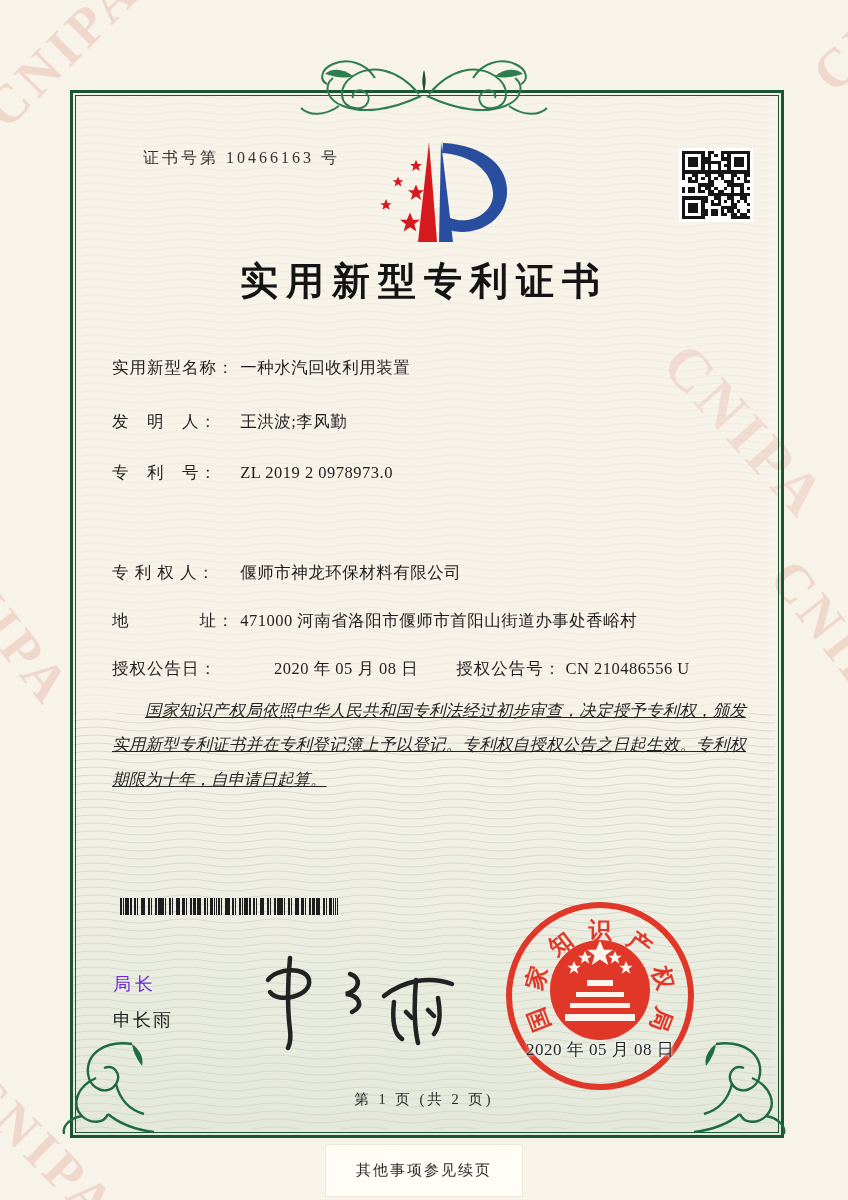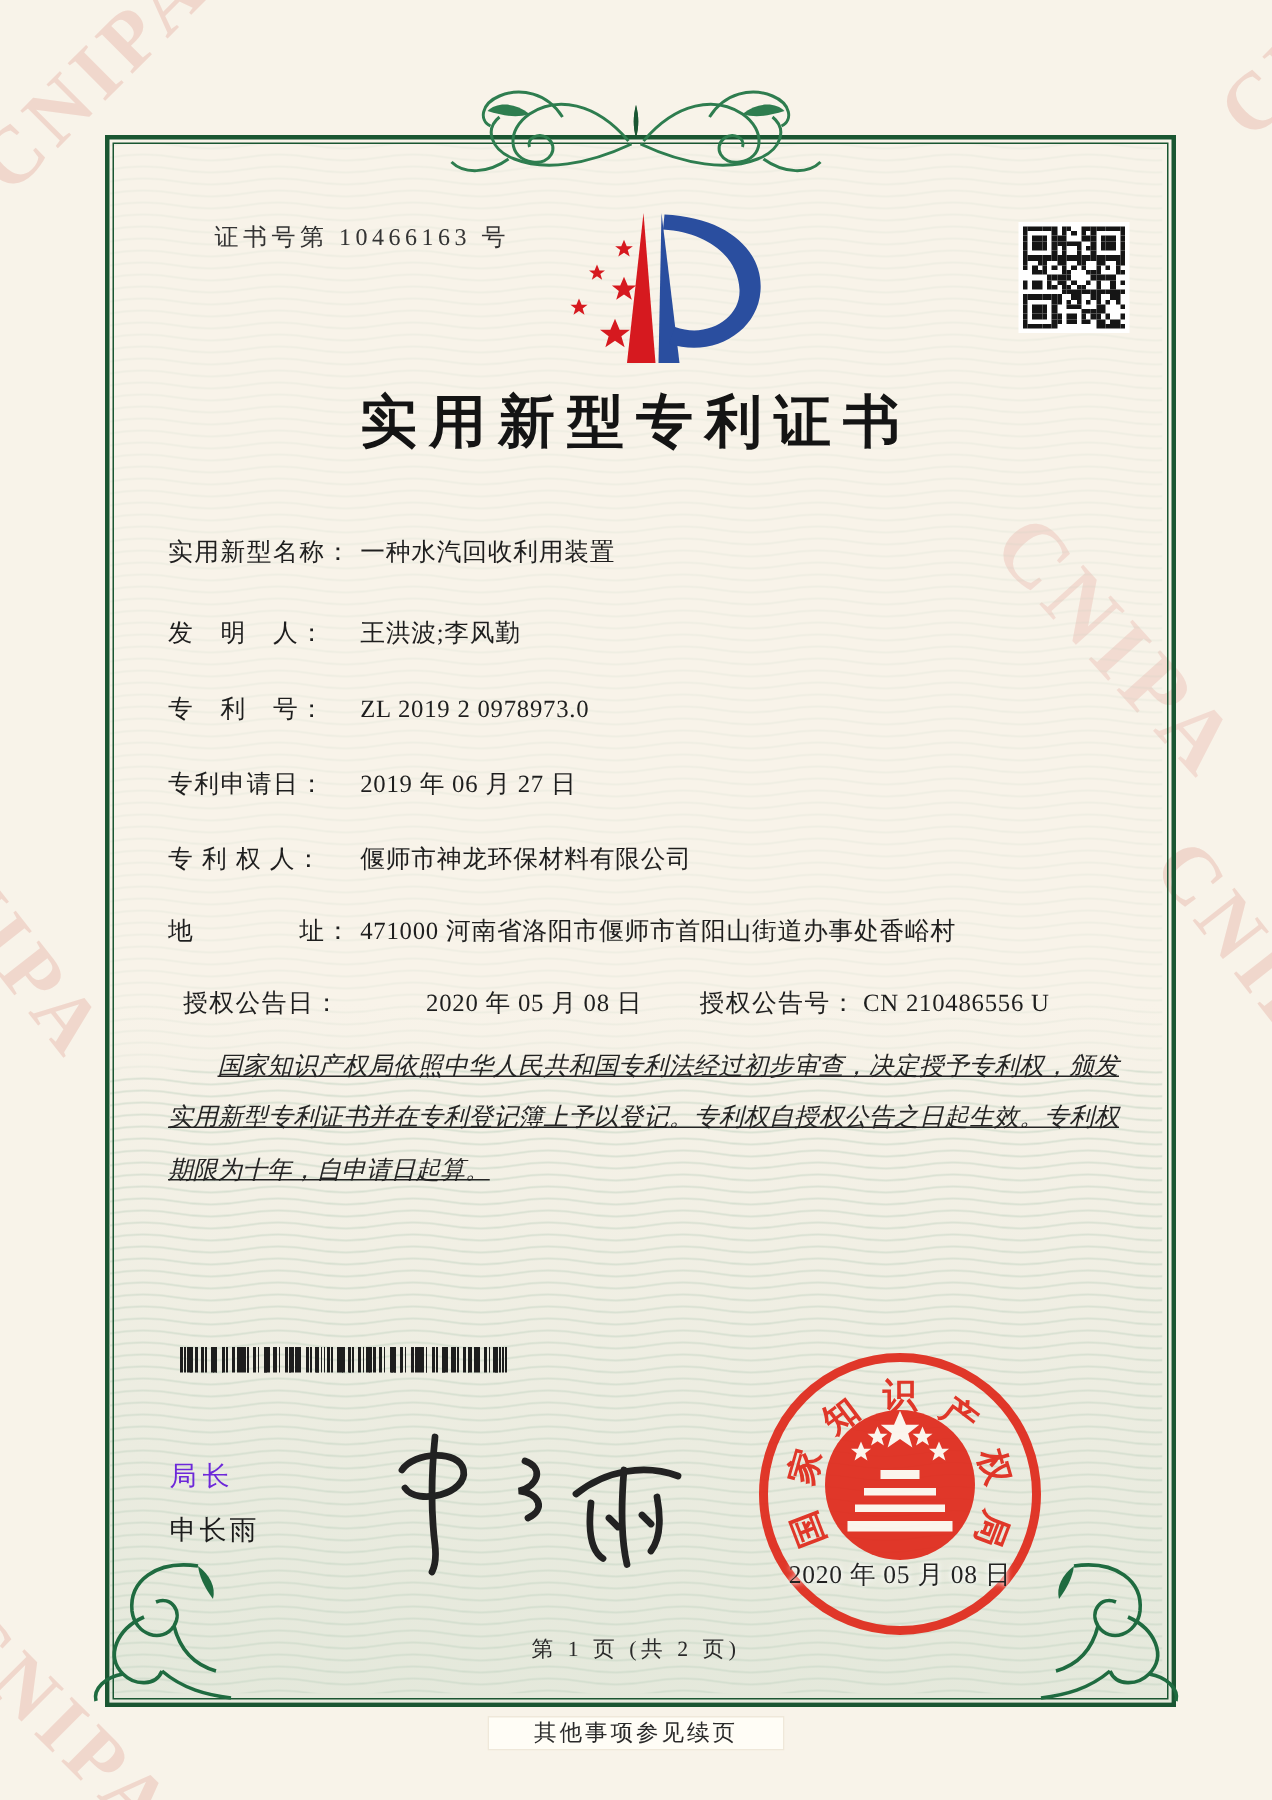--- a/index.html
+++ b/index.html
@@ -33,21 +33,21 @@
   .qr div{background:transparent;}
   .qr div.q1{background:#151515;}
   .title{position:absolute;left:0;top:256px;width:100%;margin:0;text-align:center;
          font-size:38px;font-weight:bold;letter-spacing:8px;color:#141414;z-index:4;}
   
   .row{position:absolute;left:112px;font-size:16.5px;white-space:nowrap;z-index:4;color:#1e1e1e;}
   .lab{display:inline-block;min-width:124px;letter-spacing:1px;}
   .val{letter-spacing:0.5px;text-align:center;}
   .val-fixed{display:inline-block;width:212px;}
   .r1{top:357px;} .r2{top:411px;} .r3{top:462px;} .r4{top:512px;}
-  .r5{top:562px;} .r6{top:610px;} .r7{top:658px;margin-left:10px;}
+  .r5{top:562px;} .r6{top:610px;} .r7{top:658px;}
   
   .bodytext{position:absolute;left:112px;top:694px;width:634px;font-size:16.5px;line-height:2.08;
             font-style:italic;color:#242424;z-index:4;text-align:justify;}
   .bodytext p{margin:0;text-indent:2em;text-decoration:underline;}
   
   .barcode{position:absolute;left:120px;top:898px;width:218px;height:17px;z-index:4;
     background:
       repeating-linear-gradient(90deg,#1d1d1d 0 2px,transparent 2px 3px,#1d1d1d 3px 4px,transparent 4px 7px),
       repeating-linear-gradient(90deg,transparent 0 5px,#1d1d1d 5px 8px,transparent 8px 11px,#1d1d1d 11px 12px,transparent 12px 17px);}
   .signer-title{position:absolute;left:113px;top:972px;font-size:18px;letter-spacing:4px;
@@ -61,21 +61,21 @@
   .seal .emblem{position:absolute;left:28px;top:22px;}
   .seal-ring-text{position:absolute;left:0;top:0;width:100%;height:100%;}
   .seal-ring-text span{position:absolute;left:calc(50% - 12px);top:calc(50% - 15px);width:24px;height:30px;
         text-align:center;font-size:23px;font-weight:bold;color:#e02a1c;transform-origin:12px 15px;}
   .seal-date{position:absolute;left:0;top:130px;width:100%;text-align:center;font-size:17px;
         color:#141414;letter-spacing:0.5px;text-shadow:0 0 3px #fff,0 0 4px #fff;}
   
   .pagenum{position:absolute;left:0;top:1090px;width:100%;text-align:center;font-size:14.5px;
            letter-spacing:3px;color:#2a2a2a;z-index:4;}
   .contbox{position:absolute;left:50%;top:1144px;transform:translateX(-50%);
-           background:#fffdf6;border:1px solid #efe8da;padding:1px 30px;font-size:15px;
+           background:#fffdf6;border:1px solid #efe8da;padding:16px 30px;font-size:15px;
            letter-spacing:2px;color:#2a2a2a;z-index:4;}
   svg{display:block;}
 </style>
 </head>
 <body>
 
 <div class="page">
 
   <div class="wm wm1">CNIPA</div>
   <div class="wm wm2">CNIPA</div>
@@ -589,24 +589,20 @@
     <span class="lab">实用新型名称：</span>
     <span class="val">一种水汽回收利用装置</span>
   </div>
   <div class="row r2">
     <span class="lab">发　明　人：</span>
     <span class="val">王洪波;李风勤</span>
   </div>
   <div class="row r3">
     <span class="lab">专　利　号：</span>
     <span class="val">ZL 2019 2 0978973.0</span>
-  </div>
-  <div class="row r4">
-    <span class="lab">专利申请日：</span>
-    <span class="val">2019 年 06 月 27 日</span>
   </div>
   <div class="row r5">
     <span class="lab">专 利 权 人：</span>
     <span class="val">偃师市神龙环保材料有限公司</span>
   </div>
   <div class="row r6">
     <span class="lab">地　　　　址：</span>
     <span class="val">471000 河南省洛阳市偃师市首阳山街道办事处香峪村</span>
   </div>
   <div class="row r7">

